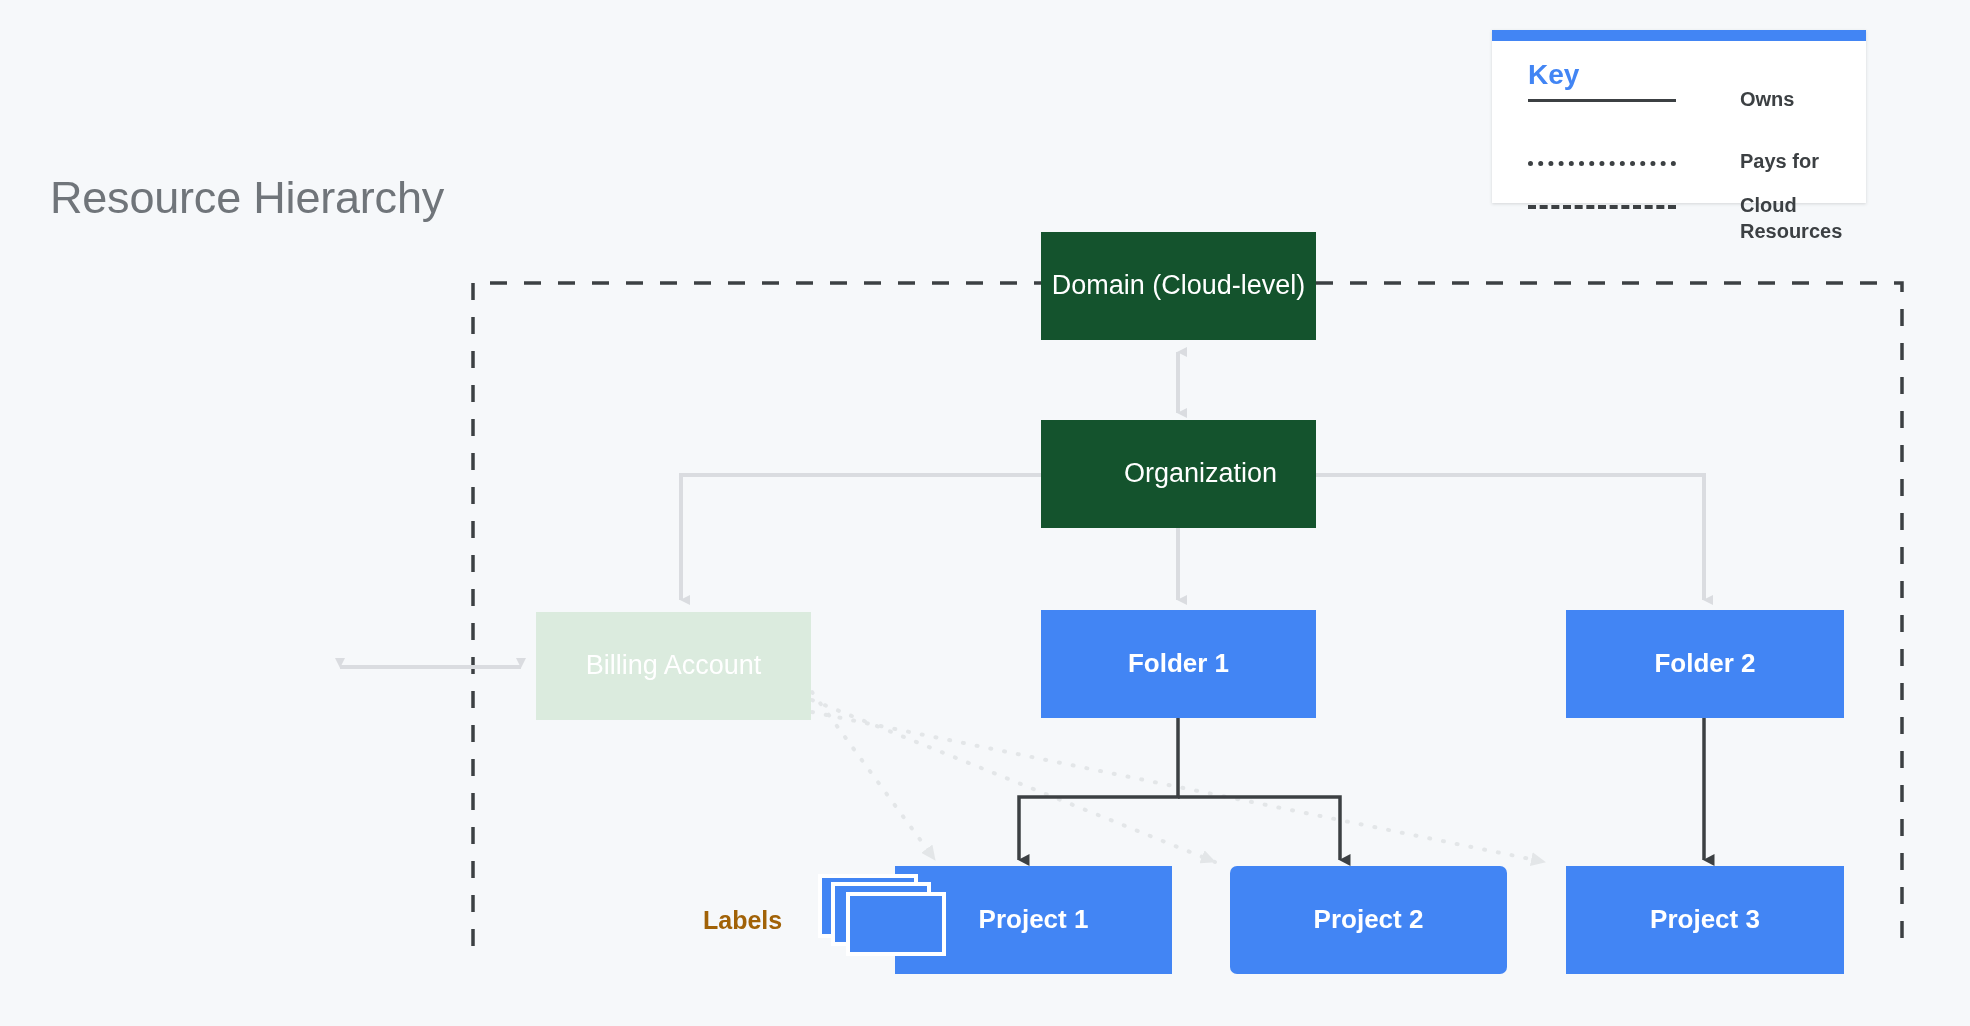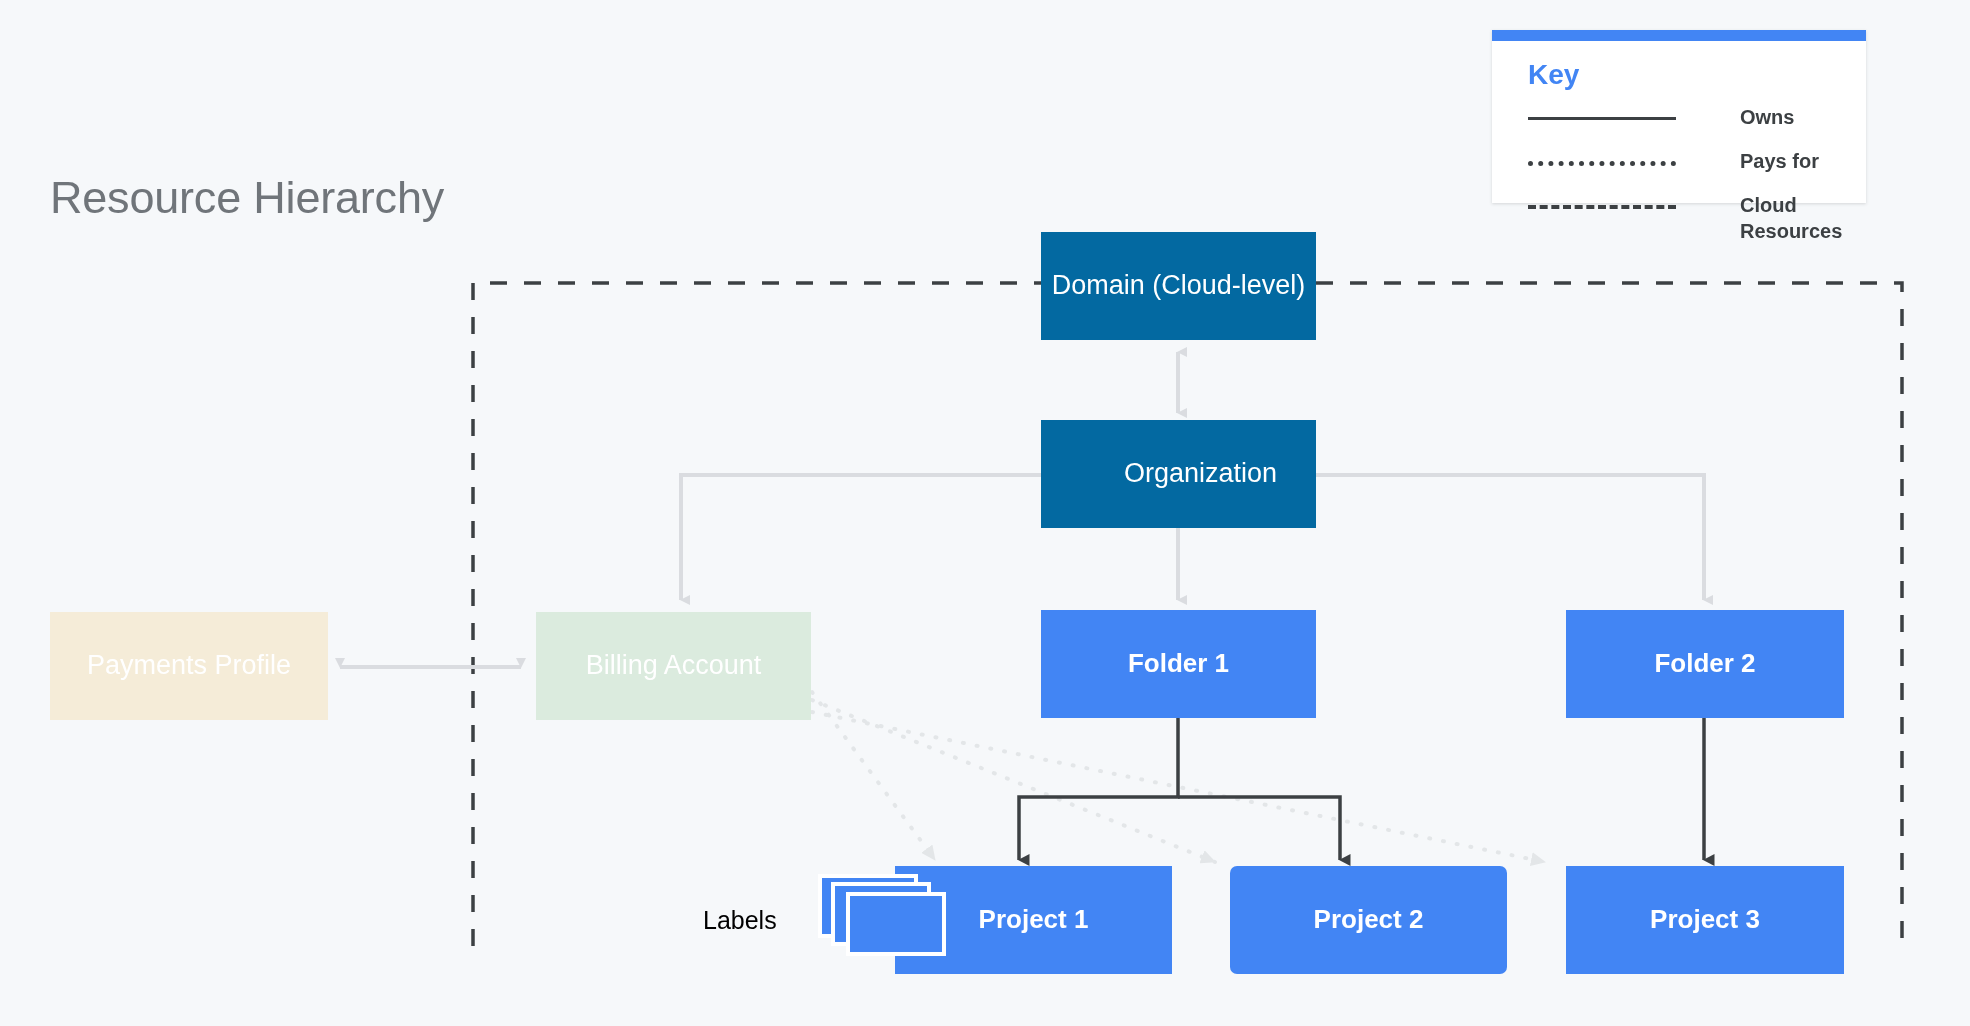--- a/index.html
+++ b/index.html
@@ -39,21 +39,21 @@
   .node {
     position: absolute;
     display: flex;
     align-items: center;
     justify-content: center;
     text-align: center;
     box-sizing: border-box;
     line-height: 1.15;
   }
   .node-pink {
-    background: #0369a1;
+    background: #14532d;
     color: #ffffff;
     font-size: 27px;
     font-weight: 400;
   }
   .node-green {
     background: #dbebde;
     color: #ffffff;
     font-size: 27px;
     font-weight: 400;
   }
@@ -69,22 +69,22 @@
     font-size: 26px;
     font-weight: 700;
   }
 
   
   #labels-text {
     position: absolute;
     left: 703px;
     top: 906px;
     font-size: 25px;
-    font-weight: 400;
-    color: #000000;
+    font-weight: 700;
+    color: #a16207;
     white-space: nowrap;
     text-align: center;
   }
   #labels-icon {
     position: absolute;
     left: 818px;
     top: 874px;
     width: 132px;
     height: 82px;
   }
@@ -144,21 +144,21 @@
   .key-row .klabel {
     position: absolute;
     left: 212px;
     top: 0px;
     font-size: 20px;
     font-weight: 700;
     color: #3c4043;
     line-height: 1.28;
     width: 160px;
   }
-  .key-row.r1 { top: 64px; }
+  .key-row.r1 { top: 46px; }
   .key-row.r2 { top: 108px; }
   .key-row.r3 { top: 152px; }
   .sample.solid  { border-top: 3px solid #3c4043; }
   .sample.dotted { border-top: 5px dotted #3c4043; }
   .sample.dashed { border-top: 4px dashed #3c4043; }
 </style>
 </head>
 <body>
 
 <div id="canvas">
@@ -223,21 +223,20 @@
       <line x1="1704" y1="717" x2="1704" y2="860" stroke="#3c4043" stroke-width="3.5" marker-end="url(#arrowDark)"></line>
     </g>
   </svg>
 
   <div id="page-title">Resource Hierarchy</div>
 
   <div class="node node-pink" style="left:1041px; top:232px; width:275px; height:108px;">Domain (Cloud-level)</div>
 
   <div class="node node-pink" style="left:1041px; top:420px; width:275px; height:108px;padding-left:44px;">Organization</div>
 
-  <div class="node node-cream" style="left:50px; top:612px; width:278px; height:108px;">Payments Profile</div>
 
   <div class="node node-green" style="left:536px; top:612px; width:275px; height:108px;">Billing Account</div>
 
   <div class="node node-blue" style="left:1041px; top:610px; width:275px; height:108px;">Folder 1</div>
 
   <div class="node node-blue" style="left:1566px; top:610px; width:278px; height:108px;">Folder 2</div>
 
   <div class="node node-blue" style="left:895px; top:866px; width:277px; height:108px;">Project 1</div>
 
   <div class="node node-blue" style="left:1230px; top:866px; width:277px; height:108px;border-radius:7px;">Project 2</div>

